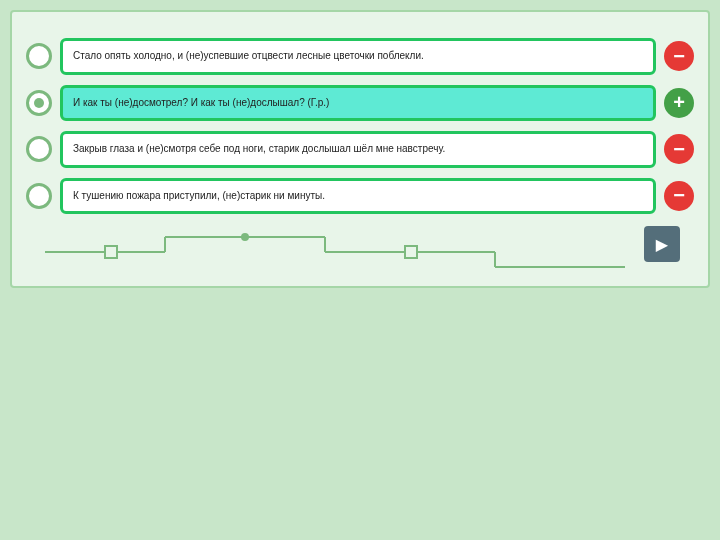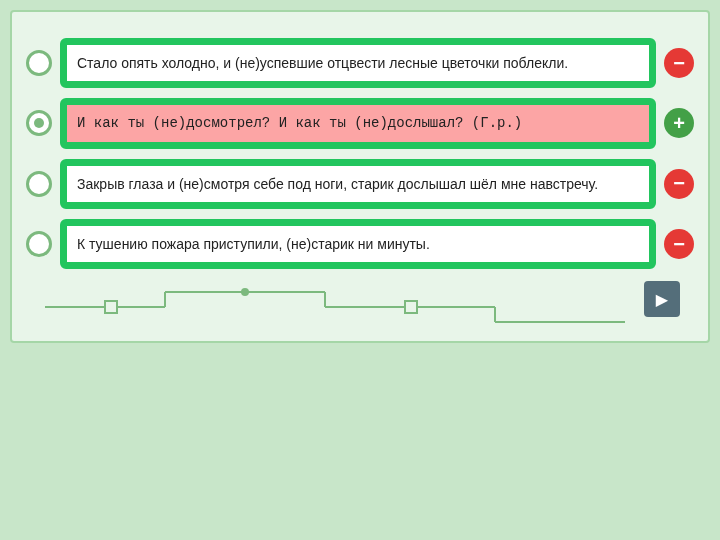--- a/index.html
+++ b/index.html
@@ -52,31 +52,30 @@
       flex-shrink: 0;
       display: flex;
       align-items: center;
       justify-content: center;
       cursor: pointer;
     }
 
     .answer-box {
       flex: 1;
       background: #fff;
-      border: 7px solid #22c55e;
+      border: 3px solid #22c55e;
       border-radius: 6px;
       padding: 8px 10px;
-      font-size: 14px;
+      font-size: 10px;
       color: #222;
       line-height: 1.45;
     }
 
     .answer-box.selected {
-      background: #fca5a5;
-      font-family: Liberation Mono, monospace;
+      background: #5eead4;
     }
 
     .badge {
       width: 30px;
       height: 30px;
       border-radius: 50%;
       color: #fff;
       font-size: 20px;
       font-weight: bold;
       display: flex;

